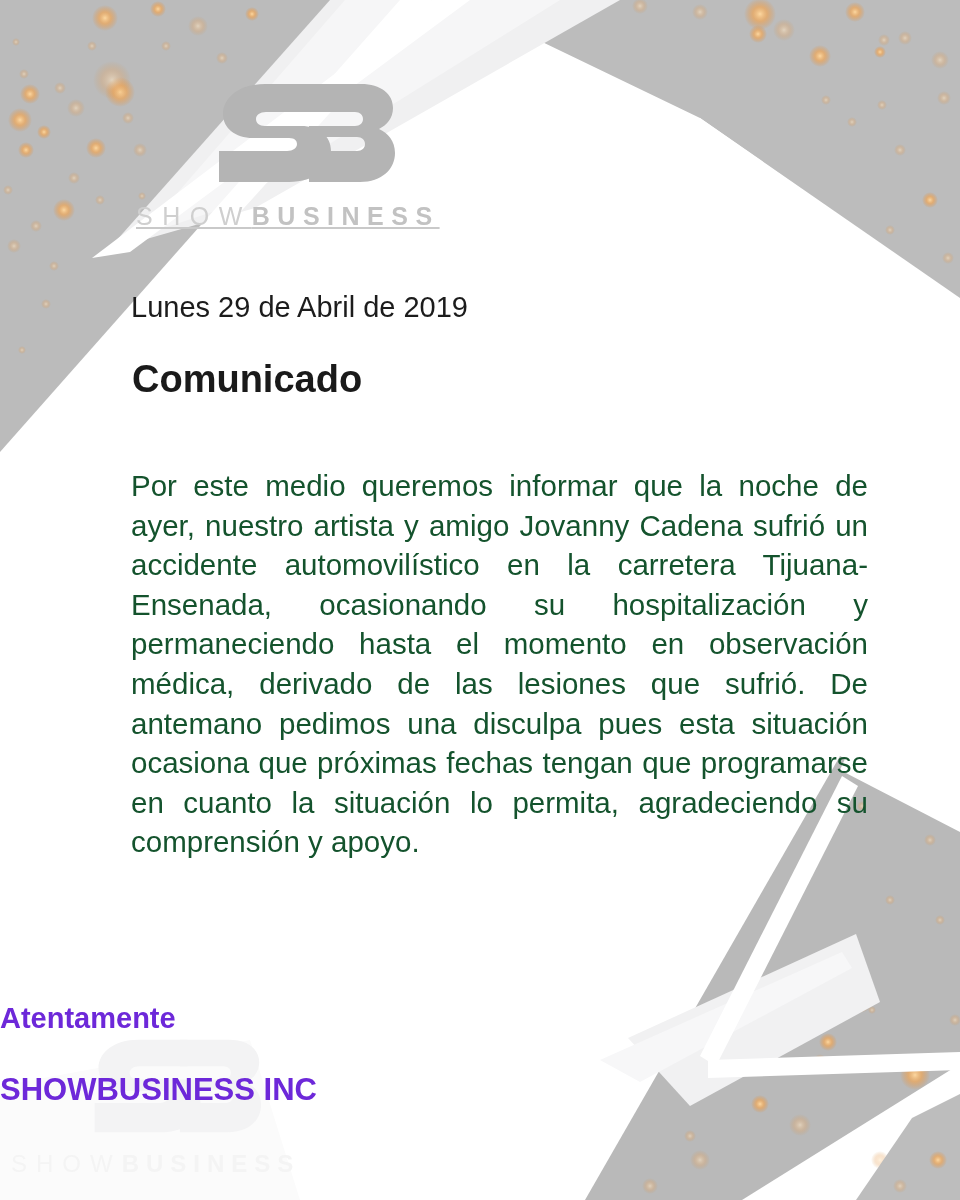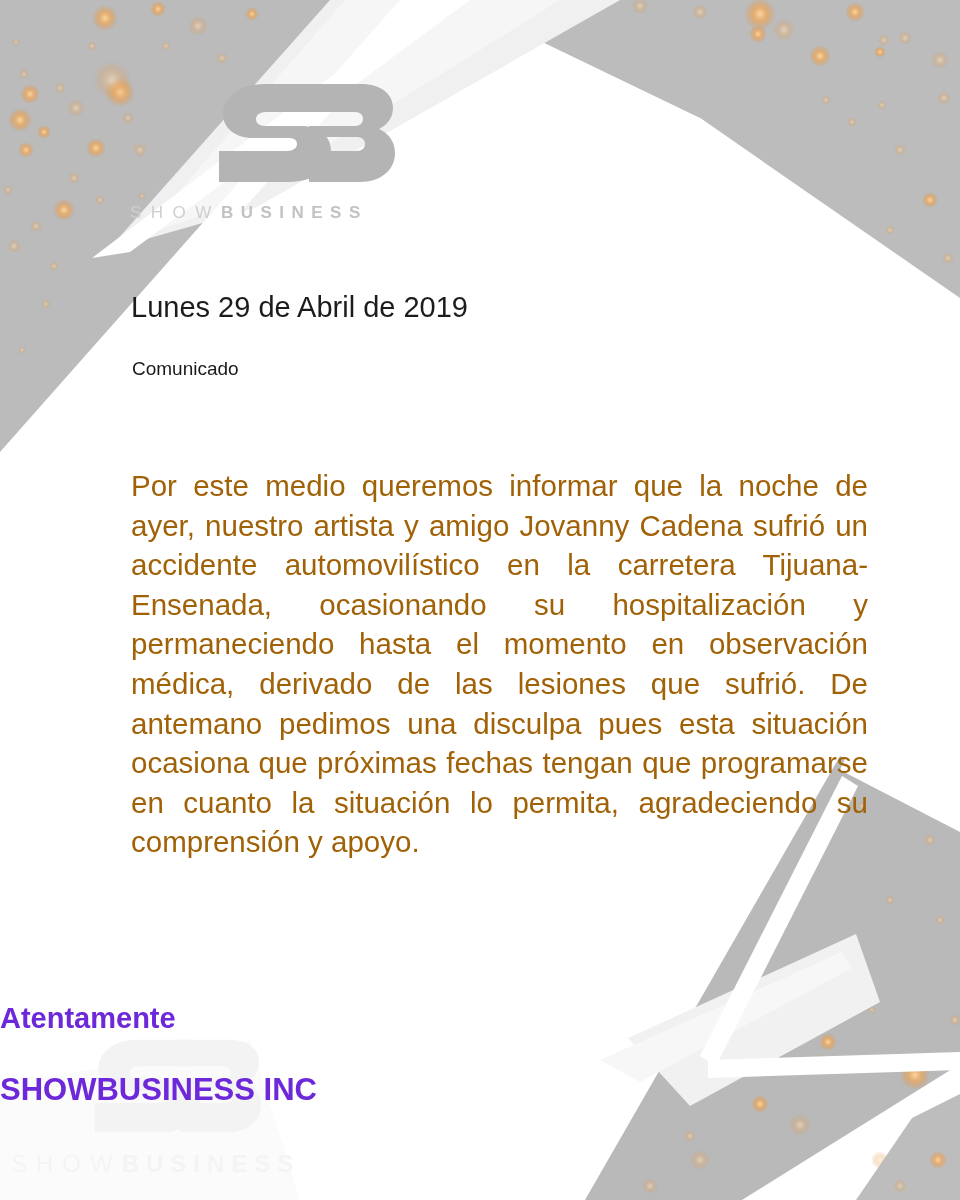--- a/index.html
+++ b/index.html
@@ -42,25 +42,26 @@
     width: 360px;
   }
   .logo-mark {
     width: 200px;
     height: 110px;
     display: block;
     margin-left: 75px;
   }
   .logo-word {
     margin-top: 16px;
-    margin-left: 0;
-    font-size: 17px;
+    margin-left: 6px;
+    font-size: 25px;
     line-height: 1;
     white-space: nowrap;
     color: #c9c9c9;
+    text-decoration: underline;
   }
   .logo-word .lw-show {
     font-weight: 400;
     letter-spacing: 9.5px;
     color: #cfcfcf;
   }
   .logo-word .lw-business {
     font-weight: 700;
     letter-spacing: 7.5px;
     color: #c2c2c2;
@@ -77,35 +78,35 @@
     line-height: 1.15;
     color: #1c1c1c;
     font-weight: 400;
   }
 
   
   .doc-heading {
     position: absolute;
     left: 132px;
     top: 358px;
-    font-size: 19px;
+    font-size: 38px;
     line-height: 1.15;
-    font-weight: 400;
+    font-weight: 700;
     color: #1a1a1a;
   }
 
   
   .doc-body {
     position: absolute;
     left: 131px;
     top: 466px;
     width: 737px;
     font-size: 29.5px;
     line-height: 39.6px;
-    color: #a16207;
+    color: #14532d;
     text-align: justify;
     text-justify: inter-word;
     font-weight: 400;
   }
   .doc-body p {
     margin: 0;
   }
 
   
   .sig-line {

